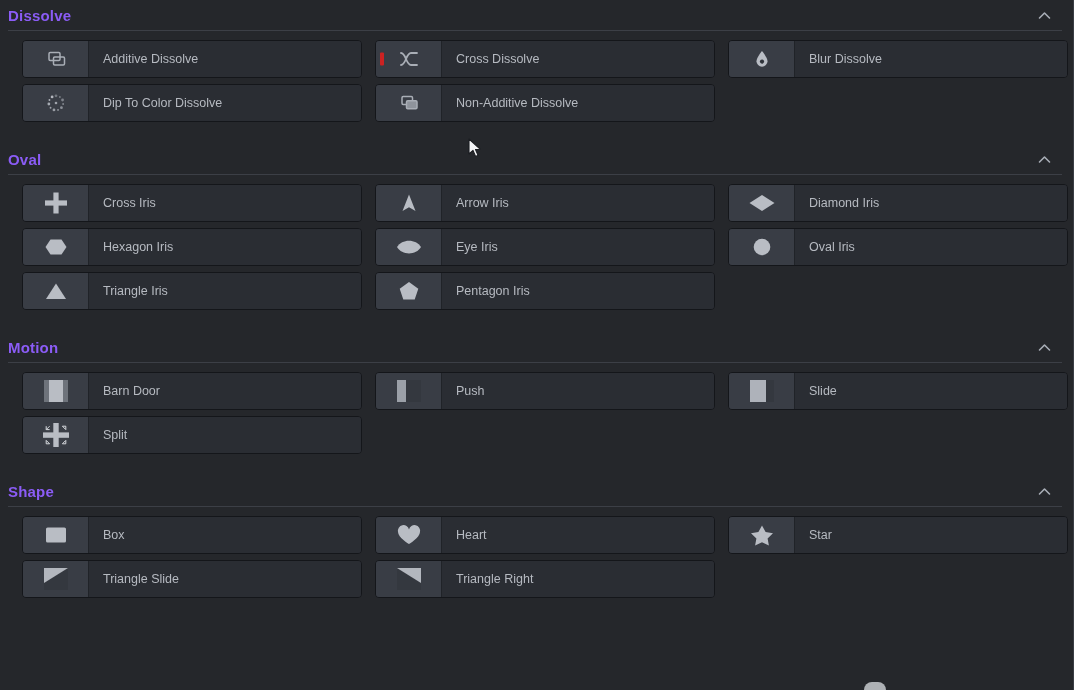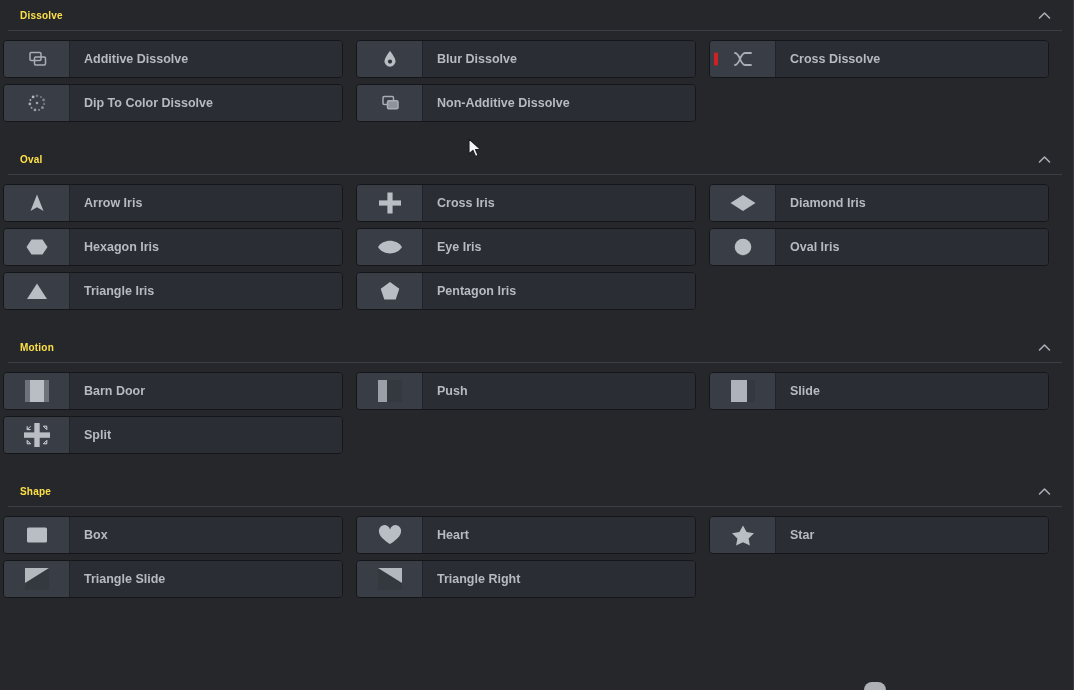--- a/index.html
+++ b/index.html
@@ -39,48 +39,46 @@
   .section { width: 1068px; }
 
   .section-header {
     position: relative;
     height: 30px;
     display: flex;
     align-items: center;
     padding: 0 16px 0 8px;
   }
   .section-title {
-    font-size: 10px;
+    font-size: 15px;
     font-weight: bold;
-    color: #fde047;
+    color: #8b5cf6;
     letter-spacing: .2px;
     flex: 1;
-    margin-left: 12px;
   }
   .chevron {
     width: 16px; height: 16px;
     display: flex; align-items: center; justify-content: center;
     color: #a8adb6;
   }
   .chevron svg { display:block; }
 
   .section-divider {
     height: 1px;
     background: #3c3f46;
     margin: 0 6px 0 8px;
   }
 
   
   .tile-grid {
     display: grid;
     grid-template-columns: 340px 340px 340px;
     column-gap: 13px;
     row-gap: 6px;
-    padding: 9px 0 0 3px;
-    font-weight: bold;
+    padding: 9px 0 0 22px;
   }
 
   .tile {
     display: flex;
     height: 38px;
     border: 1px solid #14161a;
     border-radius: 4px;
     overflow: hidden;
     background: #2c2f35;
   }
@@ -166,38 +164,38 @@
                 <rect x="12.5" y="10" width="11" height="8" rx="1.2" fill="none" stroke="#a9aeb6" stroke-width="1.5"></rect>
               </svg>
             </div>
             <div class="tile-label-wrap">
               <span class="tile-label">Additive Dissolve</span>
             </div>
           </div>
           <div class="tile">
             <div class="tile-icon">
               <svg class="gi" width="30" height="24" viewBox="0 0 30 24">
+                <path d="M7 6 C12 6 12 18 17 18 L23 18" fill="none" stroke="#a9aeb6" stroke-width="1.8" stroke-linecap="round"></path>
+                <path d="M7 18 C12 18 12 6 17 6 L23 6" fill="none" stroke="#a9aeb6" stroke-width="1.8" stroke-linecap="round"></path>
+              </svg>
+              <div class="default-marker"></div>
+            </div>
+            <div class="tile-label-wrap">
+              <span class="tile-label">Cross Dissolve</span>
+            </div>
+          </div>
+          <div class="tile">
+            <div class="tile-icon">
+              <svg class="gi" width="30" height="24" viewBox="0 0 30 24">
                 <path d="M15 4 C15 4 9.5 10.6 9.5 14.2 A5.5 5.5 0 0 0 20.5 14.2 C20.5 10.6 15 4 15 4 Z" fill="#b9bdc4"></path>
                 <circle cx="15" cy="14.6" r="2.1" fill="#2f333a"></circle>
               </svg>
             </div>
             <div class="tile-label-wrap">
               <span class="tile-label">Blur Dissolve</span>
-            </div>
-          </div>
-          <div class="tile">
-            <div class="tile-icon">
-              <svg class="gi" width="30" height="24" viewBox="0 0 30 24">
-                <path d="M7 6 C12 6 12 18 17 18 L23 18" fill="none" stroke="#a9aeb6" stroke-width="1.8" stroke-linecap="round"></path>
-                <path d="M7 18 C12 18 12 6 17 6 L23 6" fill="none" stroke="#a9aeb6" stroke-width="1.8" stroke-linecap="round"></path>
-              </svg>
-              <div class="default-marker"></div>
-            </div>
-            <div class="tile-label-wrap">
-              <span class="tile-label">Cross Dissolve</span>
             </div>
           </div>
           <div class="tile">
             <div class="tile-icon">
               <svg class="gi" width="30" height="24" viewBox="0 0 30 24">
                 <circle cx="15.00" cy="4.80" r="1.4" fill="#b9bdc4" opacity="0.45"></circle>
                 <circle cx="18.89" cy="5.94" r="0.95" fill="#b9bdc4" opacity="0.5"></circle>
                 <circle cx="21.55" cy="9.01" r="1.4" fill="#b9bdc4" opacity="0.55"></circle>
                 <circle cx="22.13" cy="13.02" r="0.95" fill="#b9bdc4" opacity="0.6000000000000001"></circle>
                 <circle cx="20.44" cy="16.71" r="1.4" fill="#b9bdc4" opacity="0.65"></circle>
@@ -235,36 +233,36 @@
             <svg class="gi" width="13" height="9" viewBox="0 0 13 9">
               <path d="M1.5 7 L6.5 2 L11.5 7" fill="none" stroke="#a8adb6" stroke-width="1.6" stroke-linecap="round" stroke-linejoin="round"></path>
             </svg>
           </div>
         </div>
         <div class="section-divider"></div>
         <div class="tile-grid">
           <div class="tile">
             <div class="tile-icon">
               <svg class="gi" width="30" height="24" viewBox="0 0 30 24">
-                <path d="M15 3.5 L21.5 20 L15 16.3 L8.5 20 Z" fill="#b9bdc4"></path>
-              </svg>
-            </div>
-            <div class="tile-label-wrap">
-              <span class="tile-label">Arrow Iris</span>
-            </div>
-          </div>
-          <div class="tile">
-            <div class="tile-icon">
-              <svg class="gi" width="30" height="24" viewBox="0 0 30 24">
                 <rect x="4" y="9.4" width="22" height="5.2" fill="#b9bdc4"></rect>
                 <rect x="12.4" y="1.5" width="5.2" height="21" fill="#b9bdc4"></rect>
               </svg>
             </div>
             <div class="tile-label-wrap">
               <span class="tile-label">Cross Iris</span>
+            </div>
+          </div>
+          <div class="tile">
+            <div class="tile-icon">
+              <svg class="gi" width="30" height="24" viewBox="0 0 30 24">
+                <path d="M15 3.5 L21.5 20 L15 16.3 L8.5 20 Z" fill="#b9bdc4"></path>
+              </svg>
+            </div>
+            <div class="tile-label-wrap">
+              <span class="tile-label">Arrow Iris</span>
             </div>
           </div>
           <div class="tile">
             <div class="tile-icon">
               <svg class="gi" width="30" height="24" viewBox="0 0 30 24">
                 <path d="M15 4 L27.5 12 L15 20 L2.5 12 Z" fill="#b9bdc4"></path>
               </svg>
             </div>
             <div class="tile-label-wrap">
               <span class="tile-label">Diamond Iris</span>

